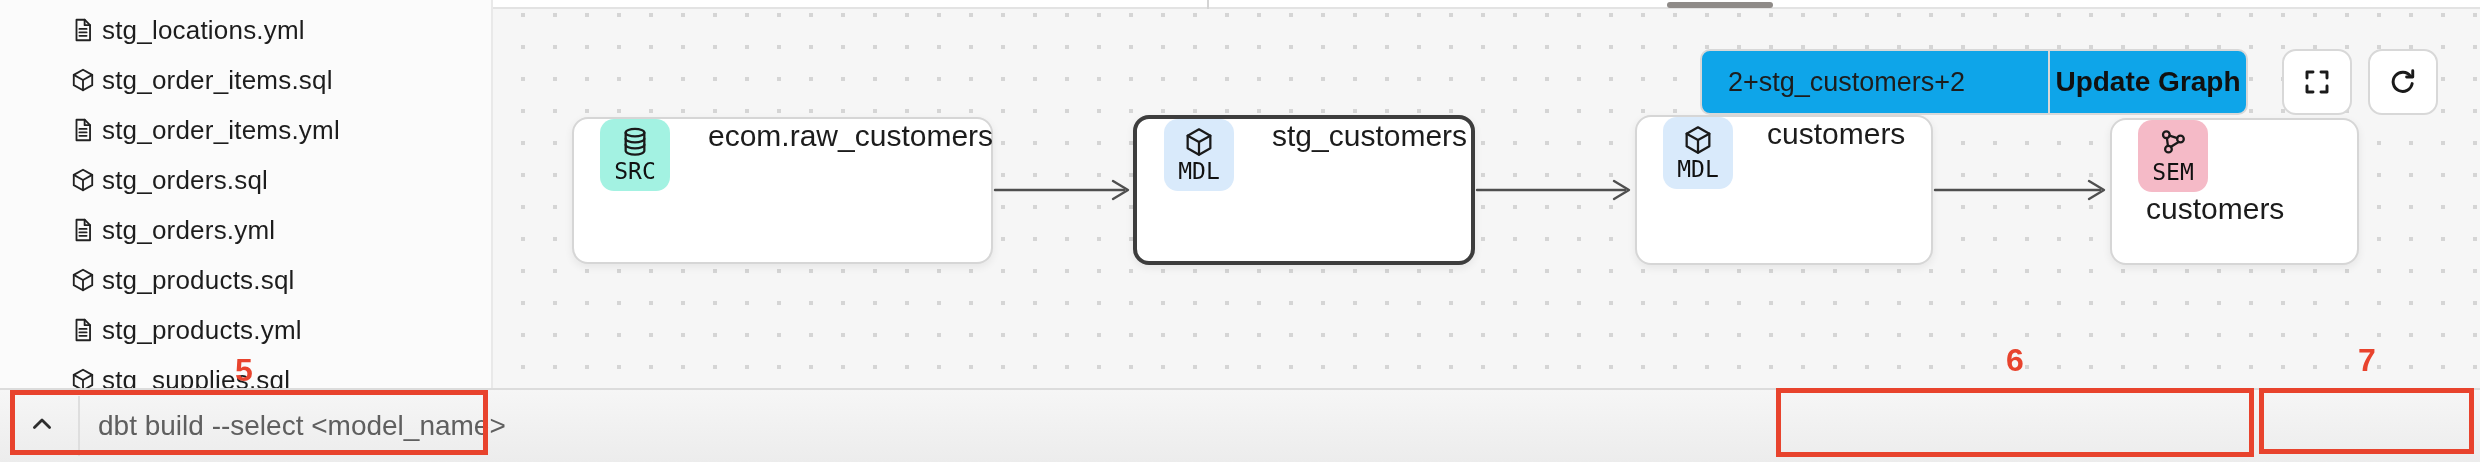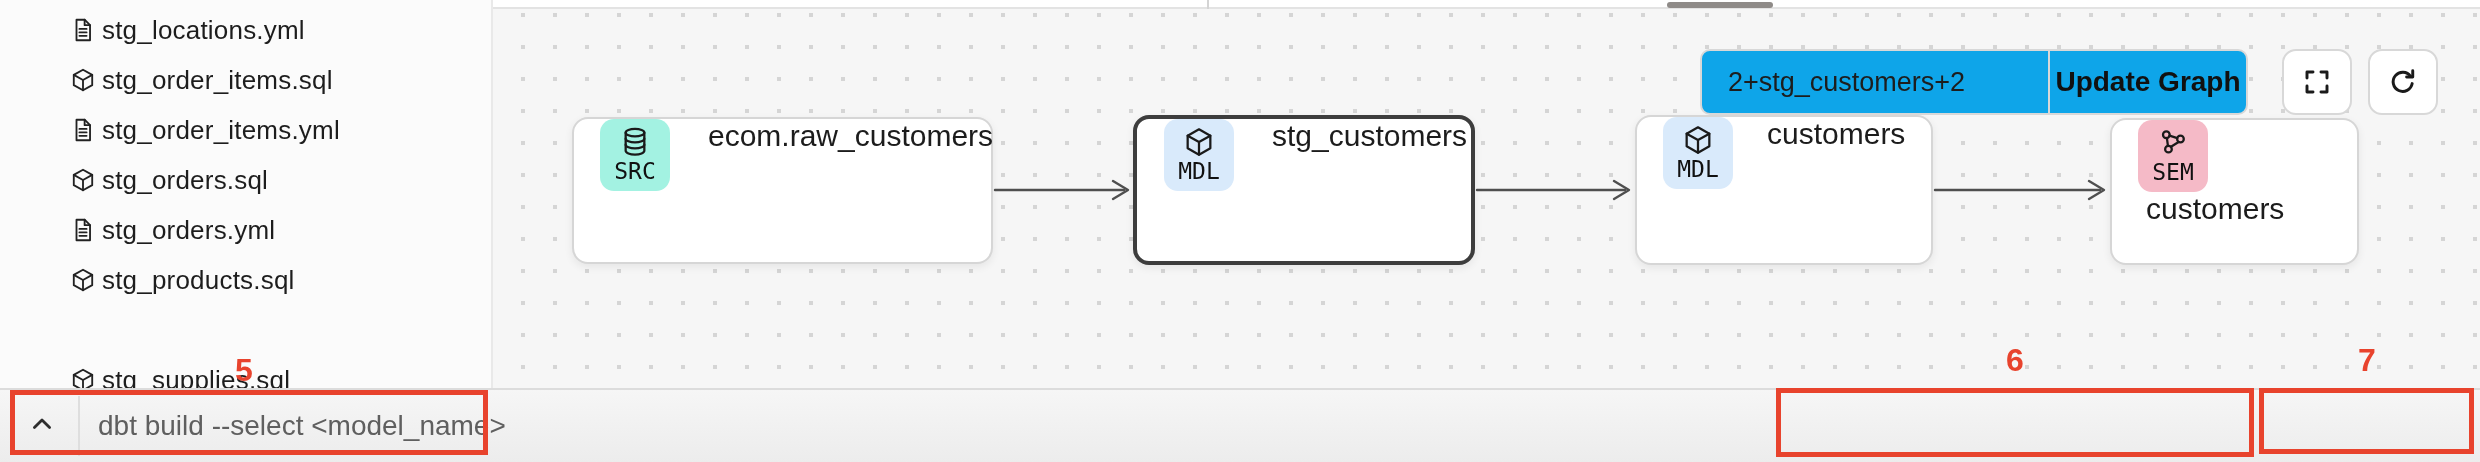--- a/index.html
+++ b/index.html
@@ -146,20 +146,30 @@
     </div>
     <div class="file-row" style="top:255px">
       <span class="f-icon">
           <svg viewBox="0 0 24 24">
             <path d="M12 2.5l8.5 4.75v9.5L12 21.5l-8.5-4.75v-9.5z"></path>
             <path d="M3.5 7.25L12 12l8.5-4.75M12 12v9.5"></path>
           </svg>
         </span>
       <span class="f-label">stg_products.sql</span>
     </div>
+    <div class="file-row" style="top:305px">
+      <span class="f-icon">
+          <svg viewBox="0 0 24 24">
+            <path d="M6 2.5h7.5L18.5 7.5v14H6z"></path>
+            <path d="M13.5 2.5v5h5"></path>
+            <path d="M8.7 11h6.6M8.7 14.2h6.6M8.7 17.4h6.6"></path>
+          </svg>
+        </span>
+      <span class="f-label">stg_products.yml</span>
+    </div>
     <div class="file-row" style="top:355px">
       <span class="f-icon">
           <svg viewBox="0 0 24 24">
             <path d="M12 2.5l8.5 4.75v9.5L12 21.5l-8.5-4.75v-9.5z"></path>
             <path d="M3.5 7.25L12 12l8.5-4.75M12 12v9.5"></path>
           </svg>
         </span>
       <span class="f-label">stg_supplies.sql</span>
     </div>
   </div>

